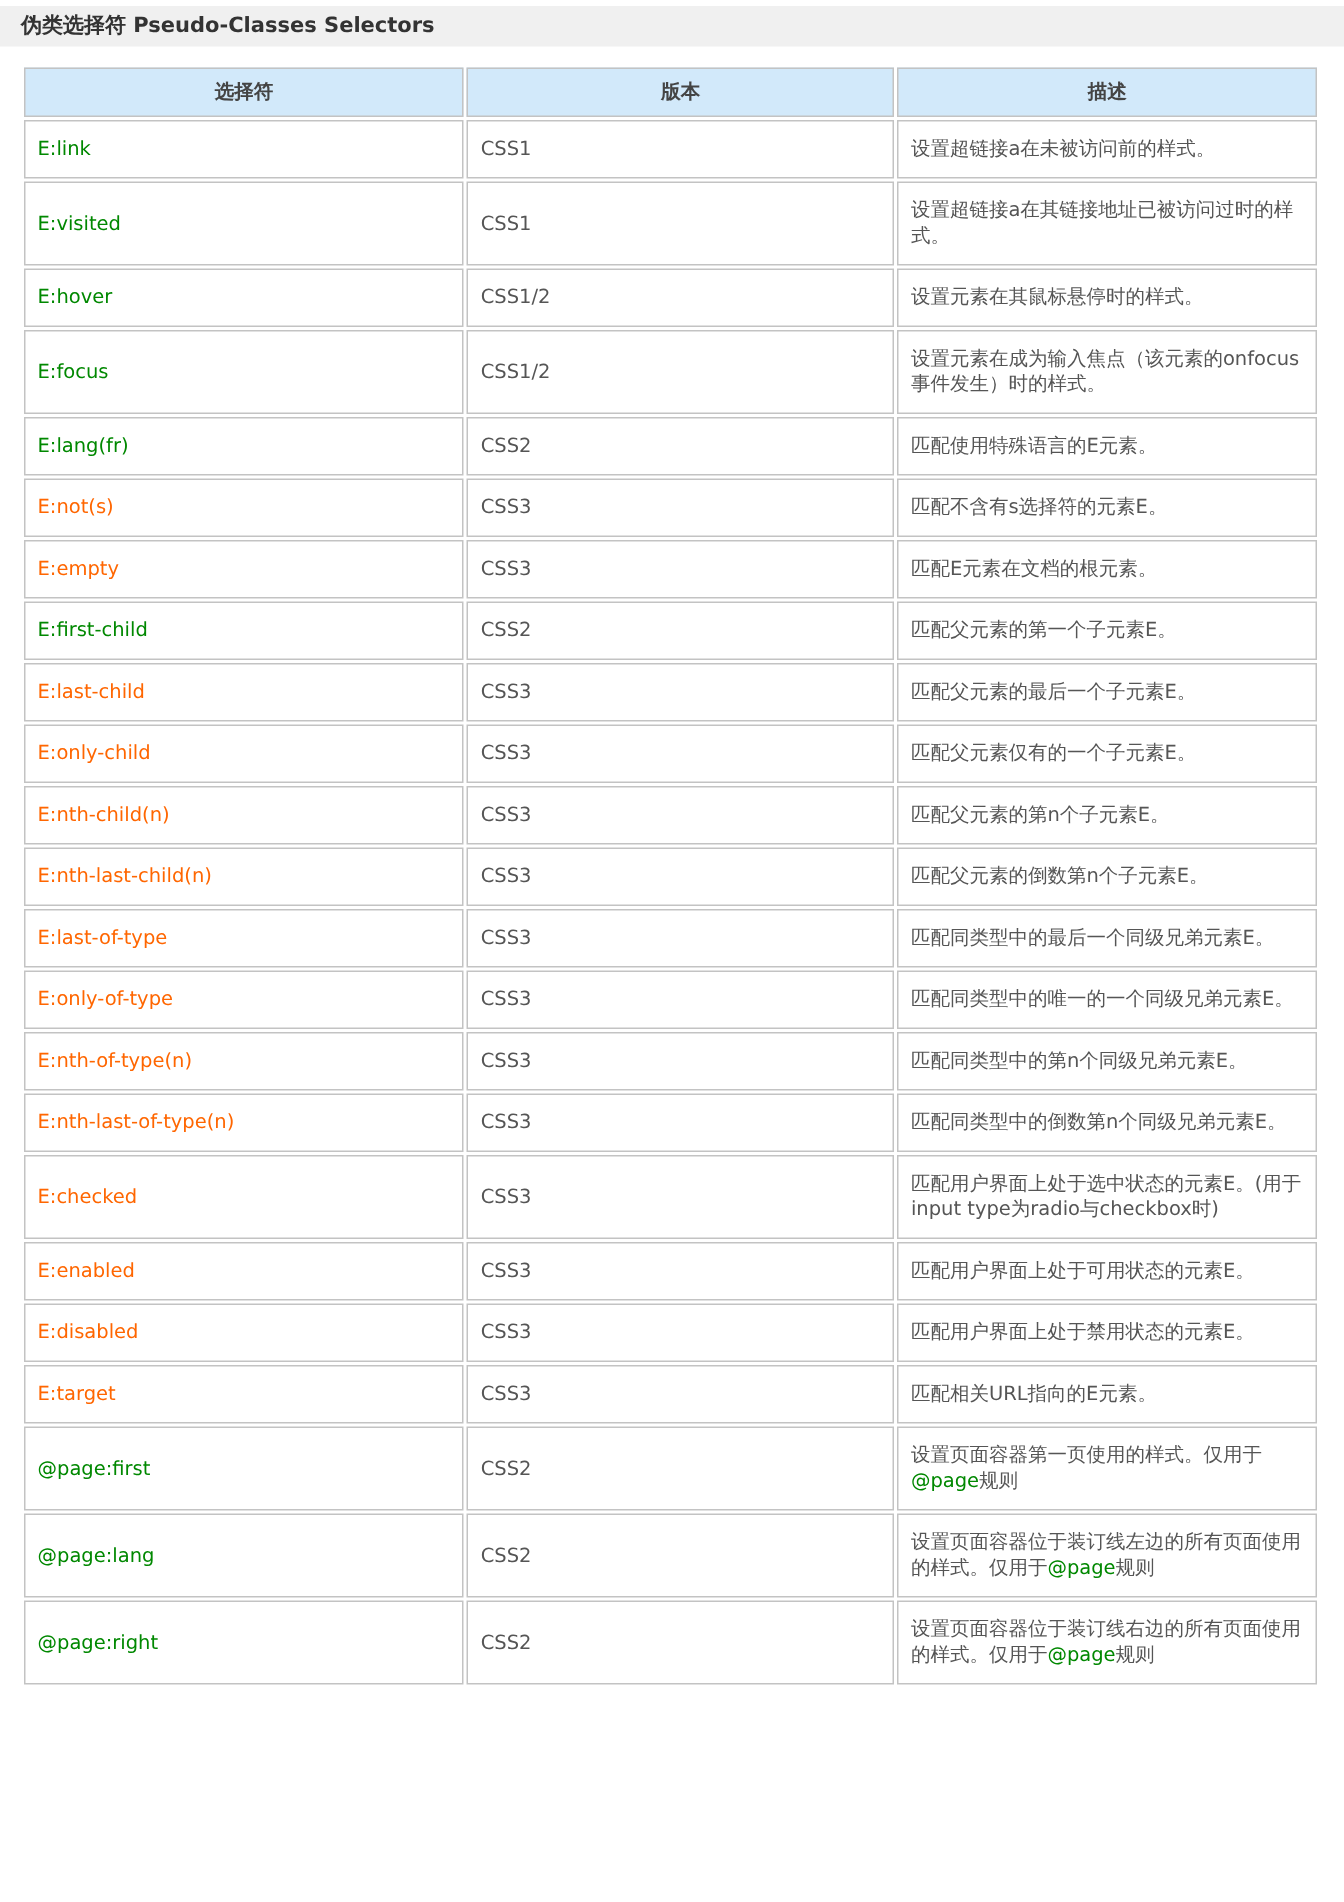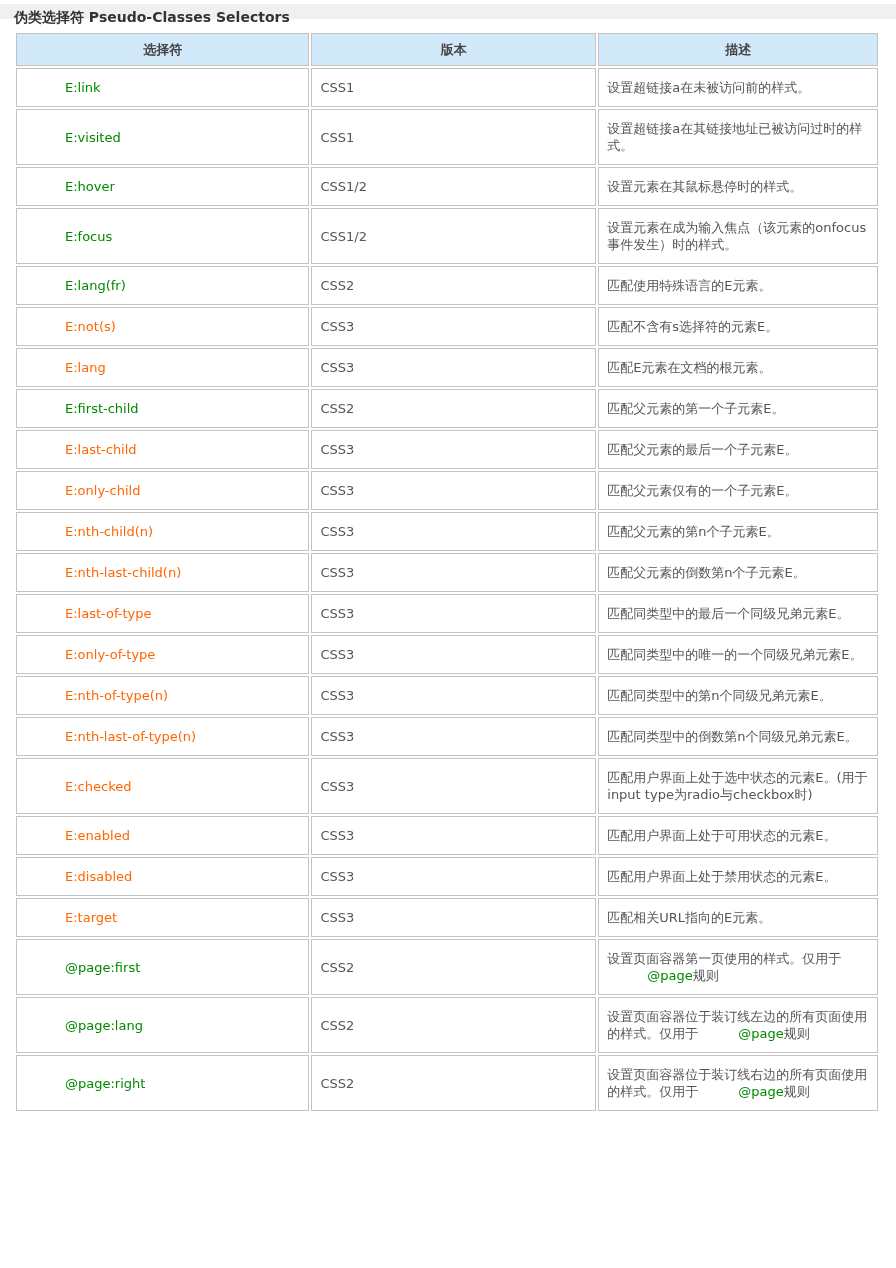--- a/index.html
+++ b/index.html
@@ -9,21 +9,21 @@
     font-family: "DejaVu Sans", "Liberation Sans", sans-serif;
   }
   .page {
     width: 896px;
     min-height: 1268px;
     box-sizing: border-box;
     padding-top: 4px;
   }
   .titlebar {
     background: #f0f0f0;
-    height: 15px;
+    height: 27px;
     line-height: 27px;
     padding-left: 14px;
     font-size: 14px;
     font-weight: bold;
     color: #333333;
   }
   table.sel-table {
     margin: 12px 14px 0 14px;
     width: 866px;
     table-layout: fixed;
@@ -44,21 +44,21 @@
     font-size: 13px;
     color: #555555;
     padding: 10px 8px;
     line-height: 17px;
     vertical-align: middle;
     word-wrap: break-word;
   }
   .col-selector { width: 34.2%; }
   .col-version  { width: 33.2%; }
   .col-desc     { width: 32.6%; }
-  .lnk { text-decoration: none; cursor: pointer; margin-left: 40px; }
+  .lnk { text-decoration: none; cursor: pointer; }
   .green  { color: #008800; }
   .orange { color: #ff6600; }
 </style>
 </head>
 <body>
 
 <div class="page">
 
   <div class="titlebar">
     <span>伪类选择符 Pseudo-Classes Selectors</span>
@@ -102,21 +102,21 @@
           <td><a class="lnk green">E:lang(fr)</a></td>
           <td>CSS2</td>
           <td><span>匹配使用特殊语言的E元素。</span></td>
         </tr>
         <tr>
           <td><a class="lnk orange">E:not(s)</a></td>
           <td>CSS3</td>
           <td><span>匹配不含有s选择符的元素E。</span></td>
         </tr>
         <tr>
-          <td><a class="lnk orange">E:lang</a></td>
+          <td><a class="lnk orange">E:empty</a></td>
           <td>CSS3</td>
           <td><span>匹配E元素在文档的根元素。</span></td>
         </tr>
         <tr>
           <td><a class="lnk green">E:first-child</a></td>
           <td>CSS2</td>
           <td><span>匹配父元素的第一个子元素E。</span></td>
         </tr>
         <tr>
           <td><a class="lnk orange">E:last-child</a></td>

